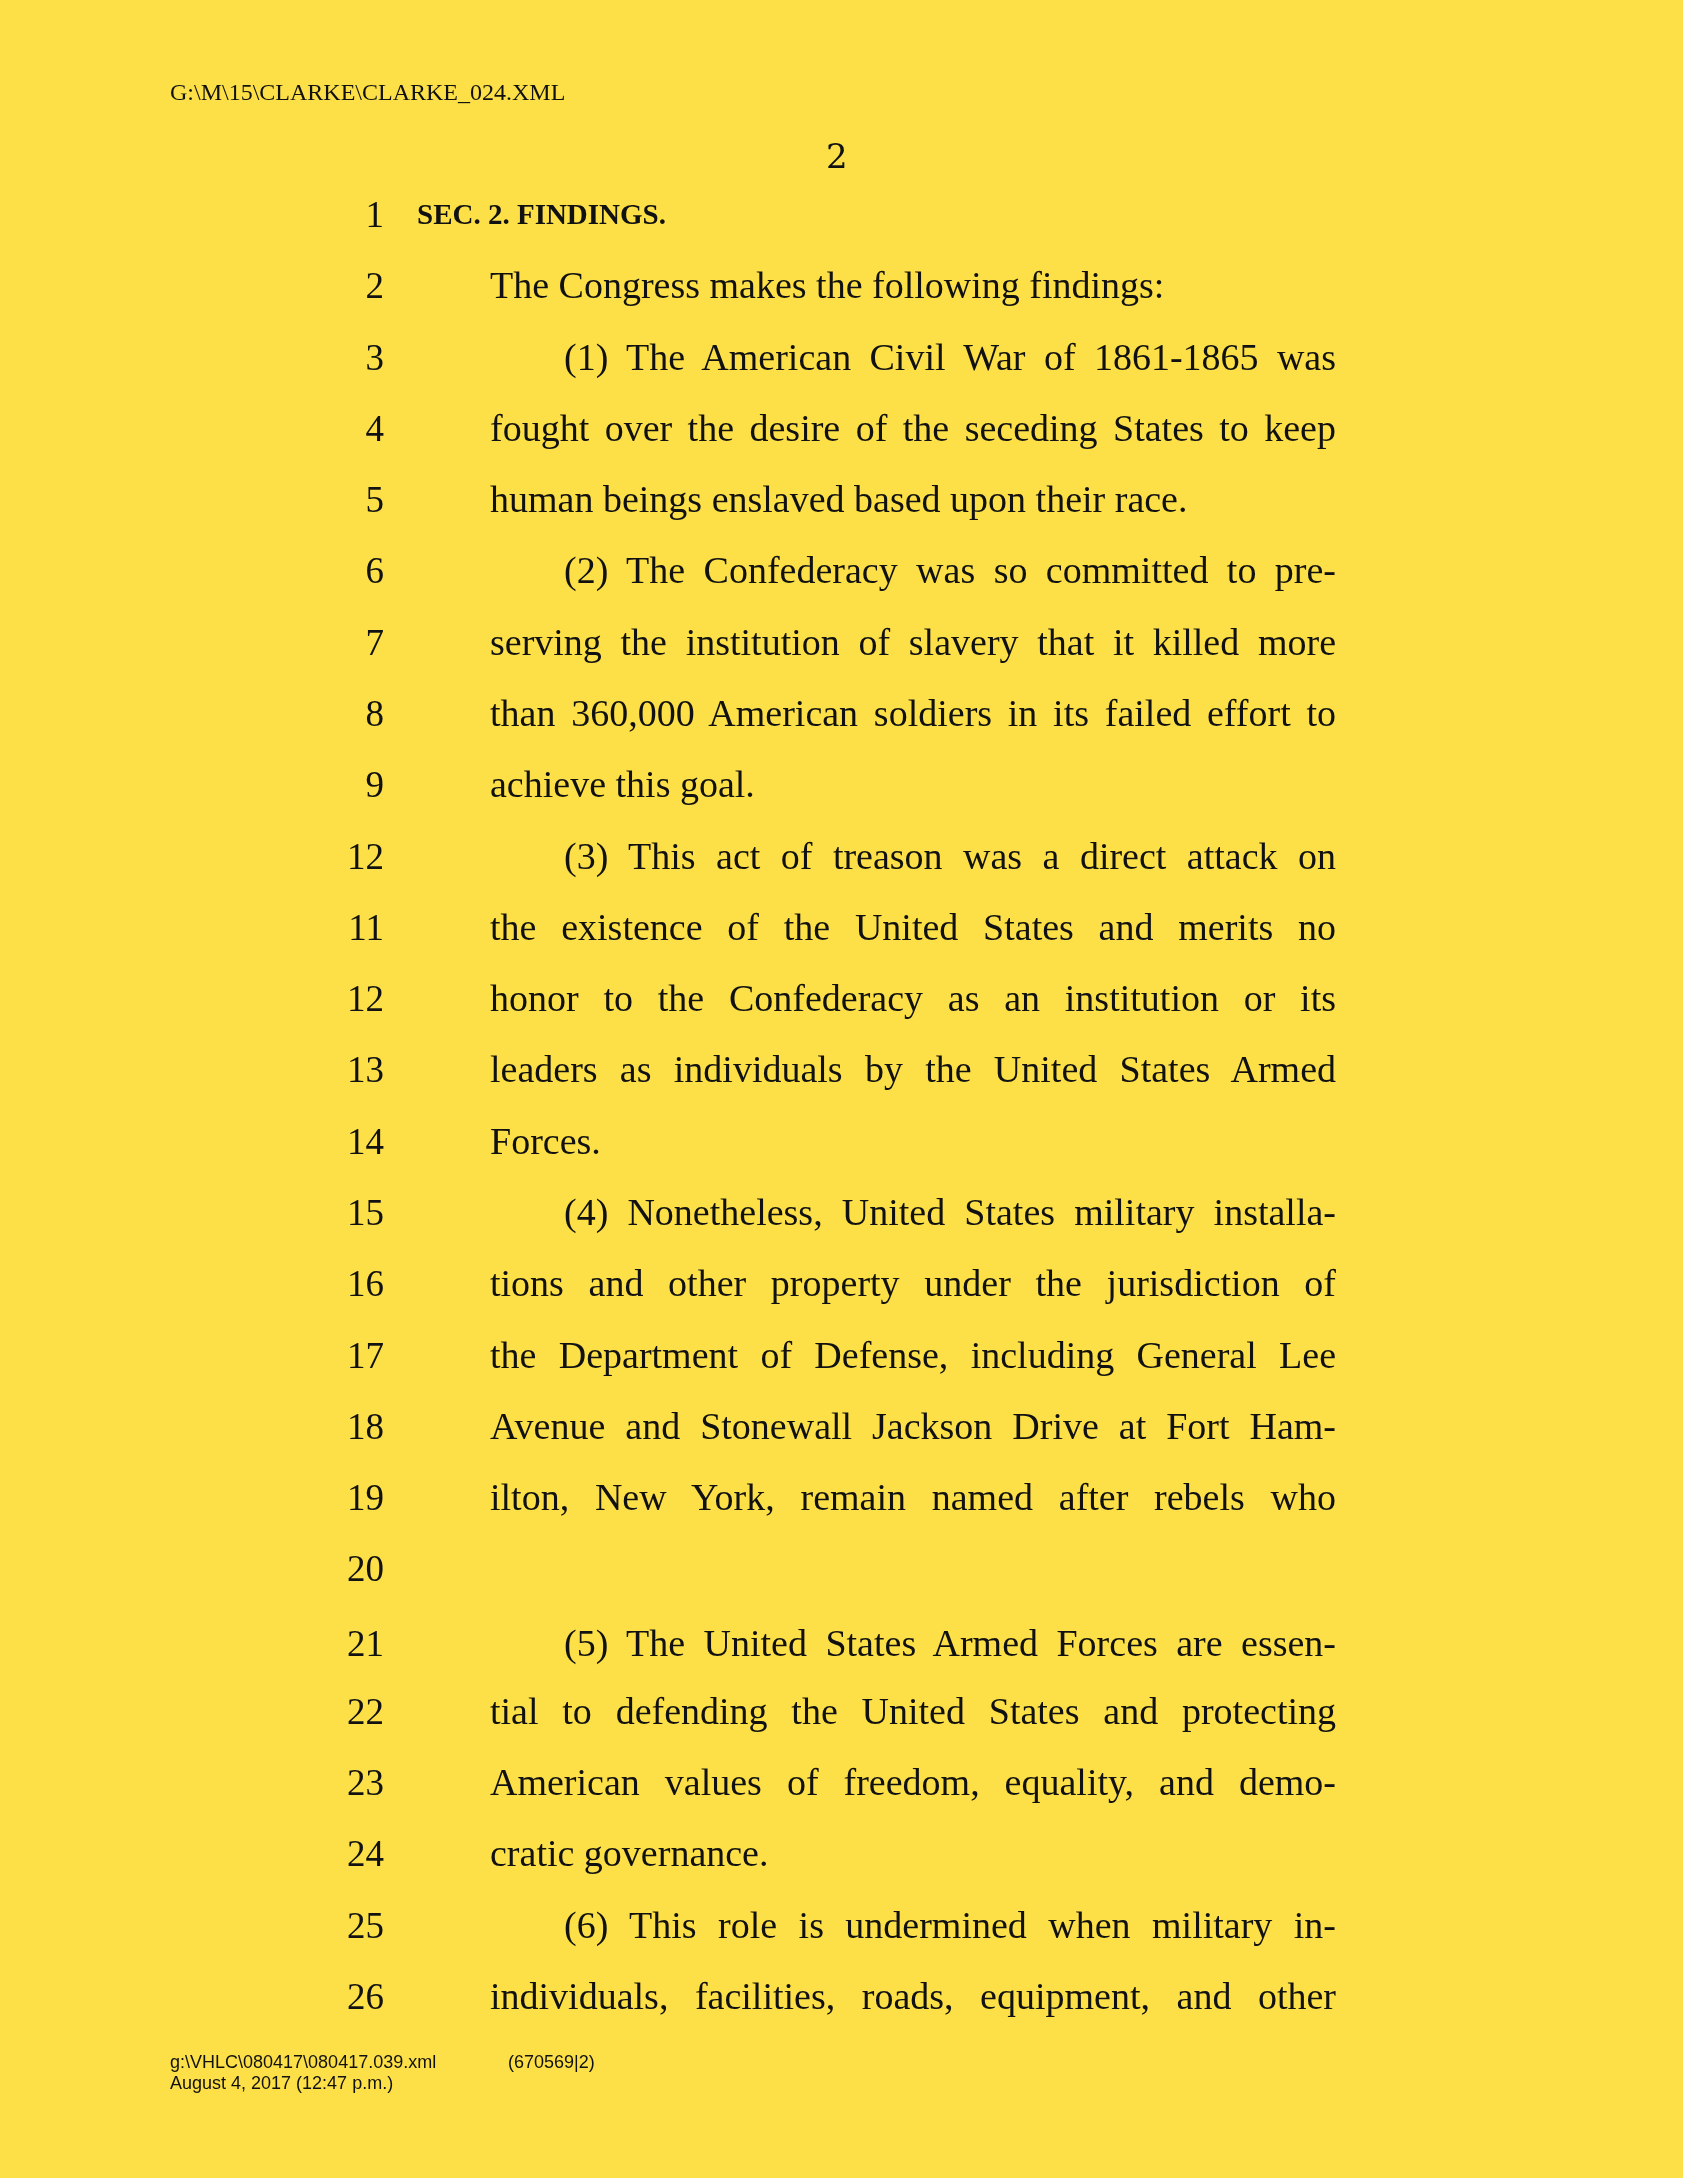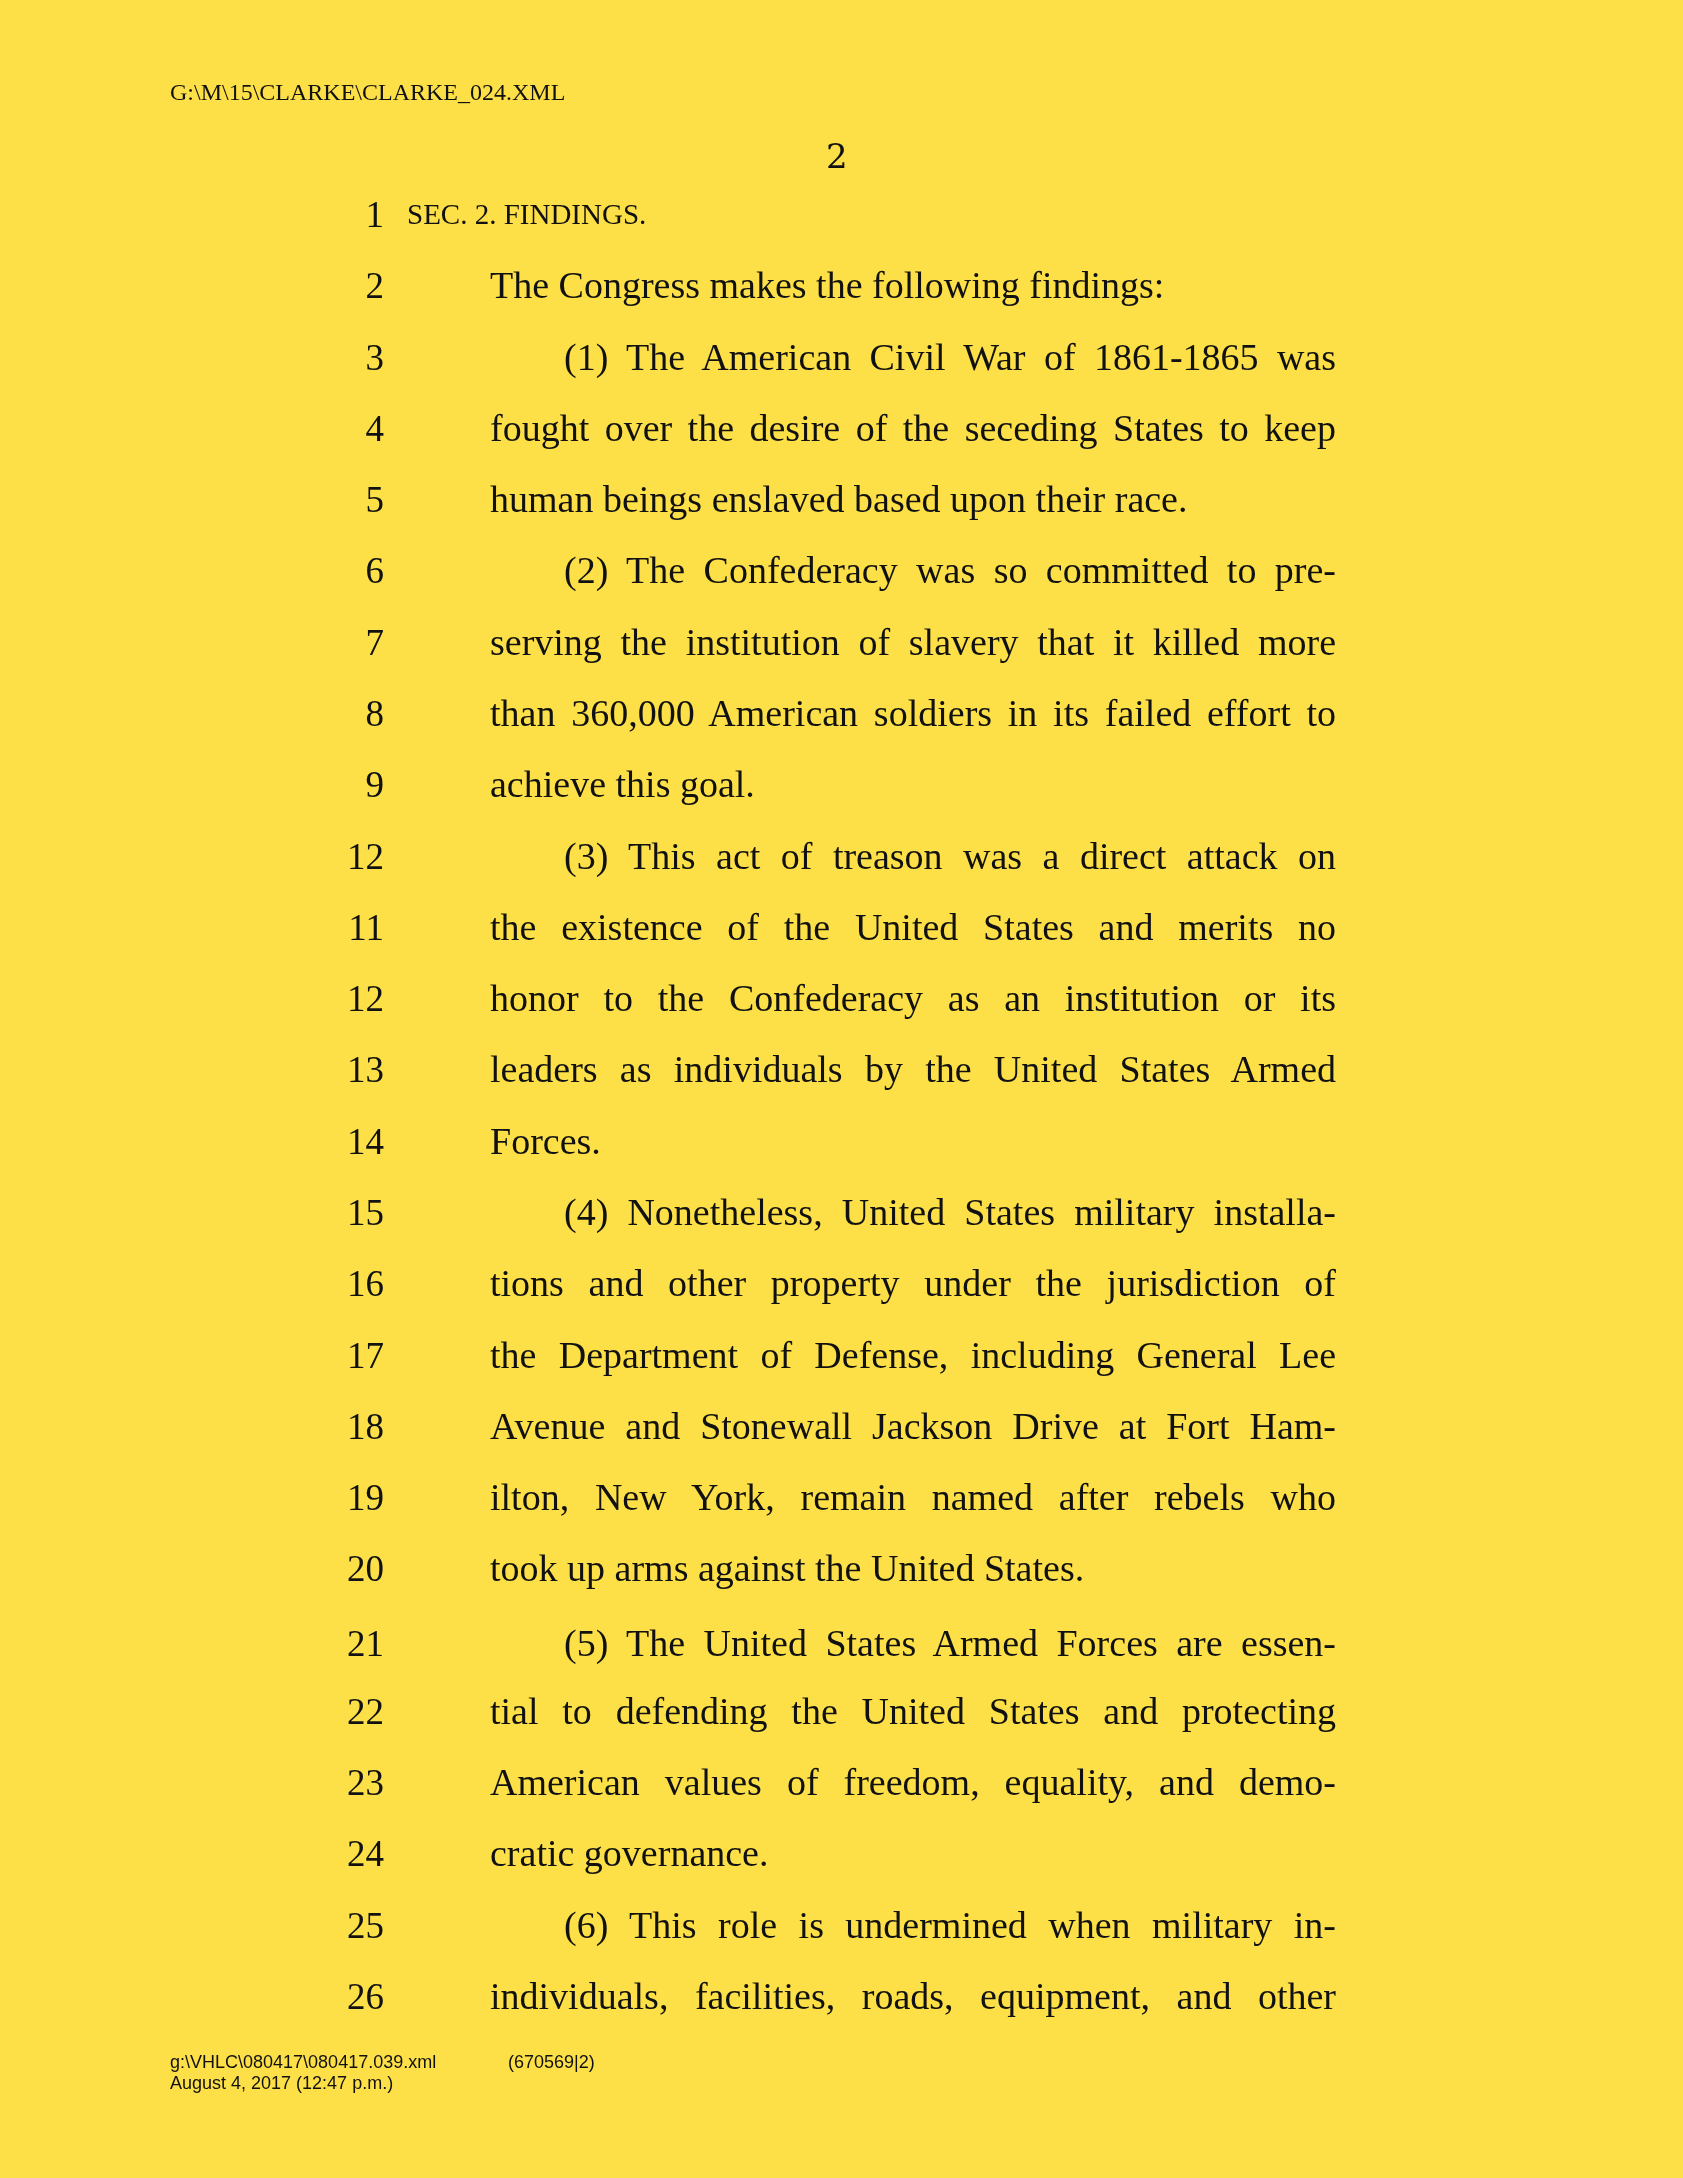--- a/index.html
+++ b/index.html
@@ -24,21 +24,21 @@
   .line .num {
     position: absolute; left: 327px; width: 57px; text-align: right;
     font-family: "Liberation Serif", serif; font-size: 37px;
   }
   .line .text {
     position: absolute; left: 490px; width: 846px; white-space: nowrap;
   }
   .line .text.justify { text-align: justify; text-align-last: justify; white-space: normal; height: 55px; overflow: hidden; }
   .line .text.indent { left: 564px; width: 772px; }
   .line .text.heading {
-    left: 407px; font-weight: normal; font-size: 29px; letter-spacing: 0px;
+    left: 417px; font-weight: bold; font-size: 29px; letter-spacing: 0px;
     font-family: "Liberation Serif", serif;
   }
   .footer {
     position: absolute; left: 170px; top: 2052px;
     font-family: "Liberation Sans", sans-serif; font-size: 18px; line-height: 21px; color: #111;
   }
   .footer .row { position: relative; height: 21px; white-space: nowrap; }
   .footer .job { position: absolute; left: 338px; top: 0; }
 </style>
 </head>
@@ -122,21 +122,20 @@
       <div class="line" style="top: 1212px;">
         <span class="num">18</span>
         <span class="text justify">Avenue and Stonewall Jackson Drive at Fort Ham-</span>
       </div>
       <div class="line" style="top: 1283px;">
         <span class="num">19</span>
         <span class="text justify">ilton, New York, remain named after rebels who</span>
       </div>
       <div class="line" style="top: 1354px;">
         <span class="num">20</span>
-        <span class="text">took up arms against the United States.</span>
       </div>
       <div class="line" style="top: 1429px;">
         <span class="num">21</span>
         <span class="text indent justify">(5) The United States Armed Forces are essen-</span>
       </div>
       <div class="line" style="top: 1497px;">
         <span class="num">22</span>
         <span class="text justify">tial to defending the United States and protecting</span>
       </div>
       <div class="line" style="top: 1568px;">

